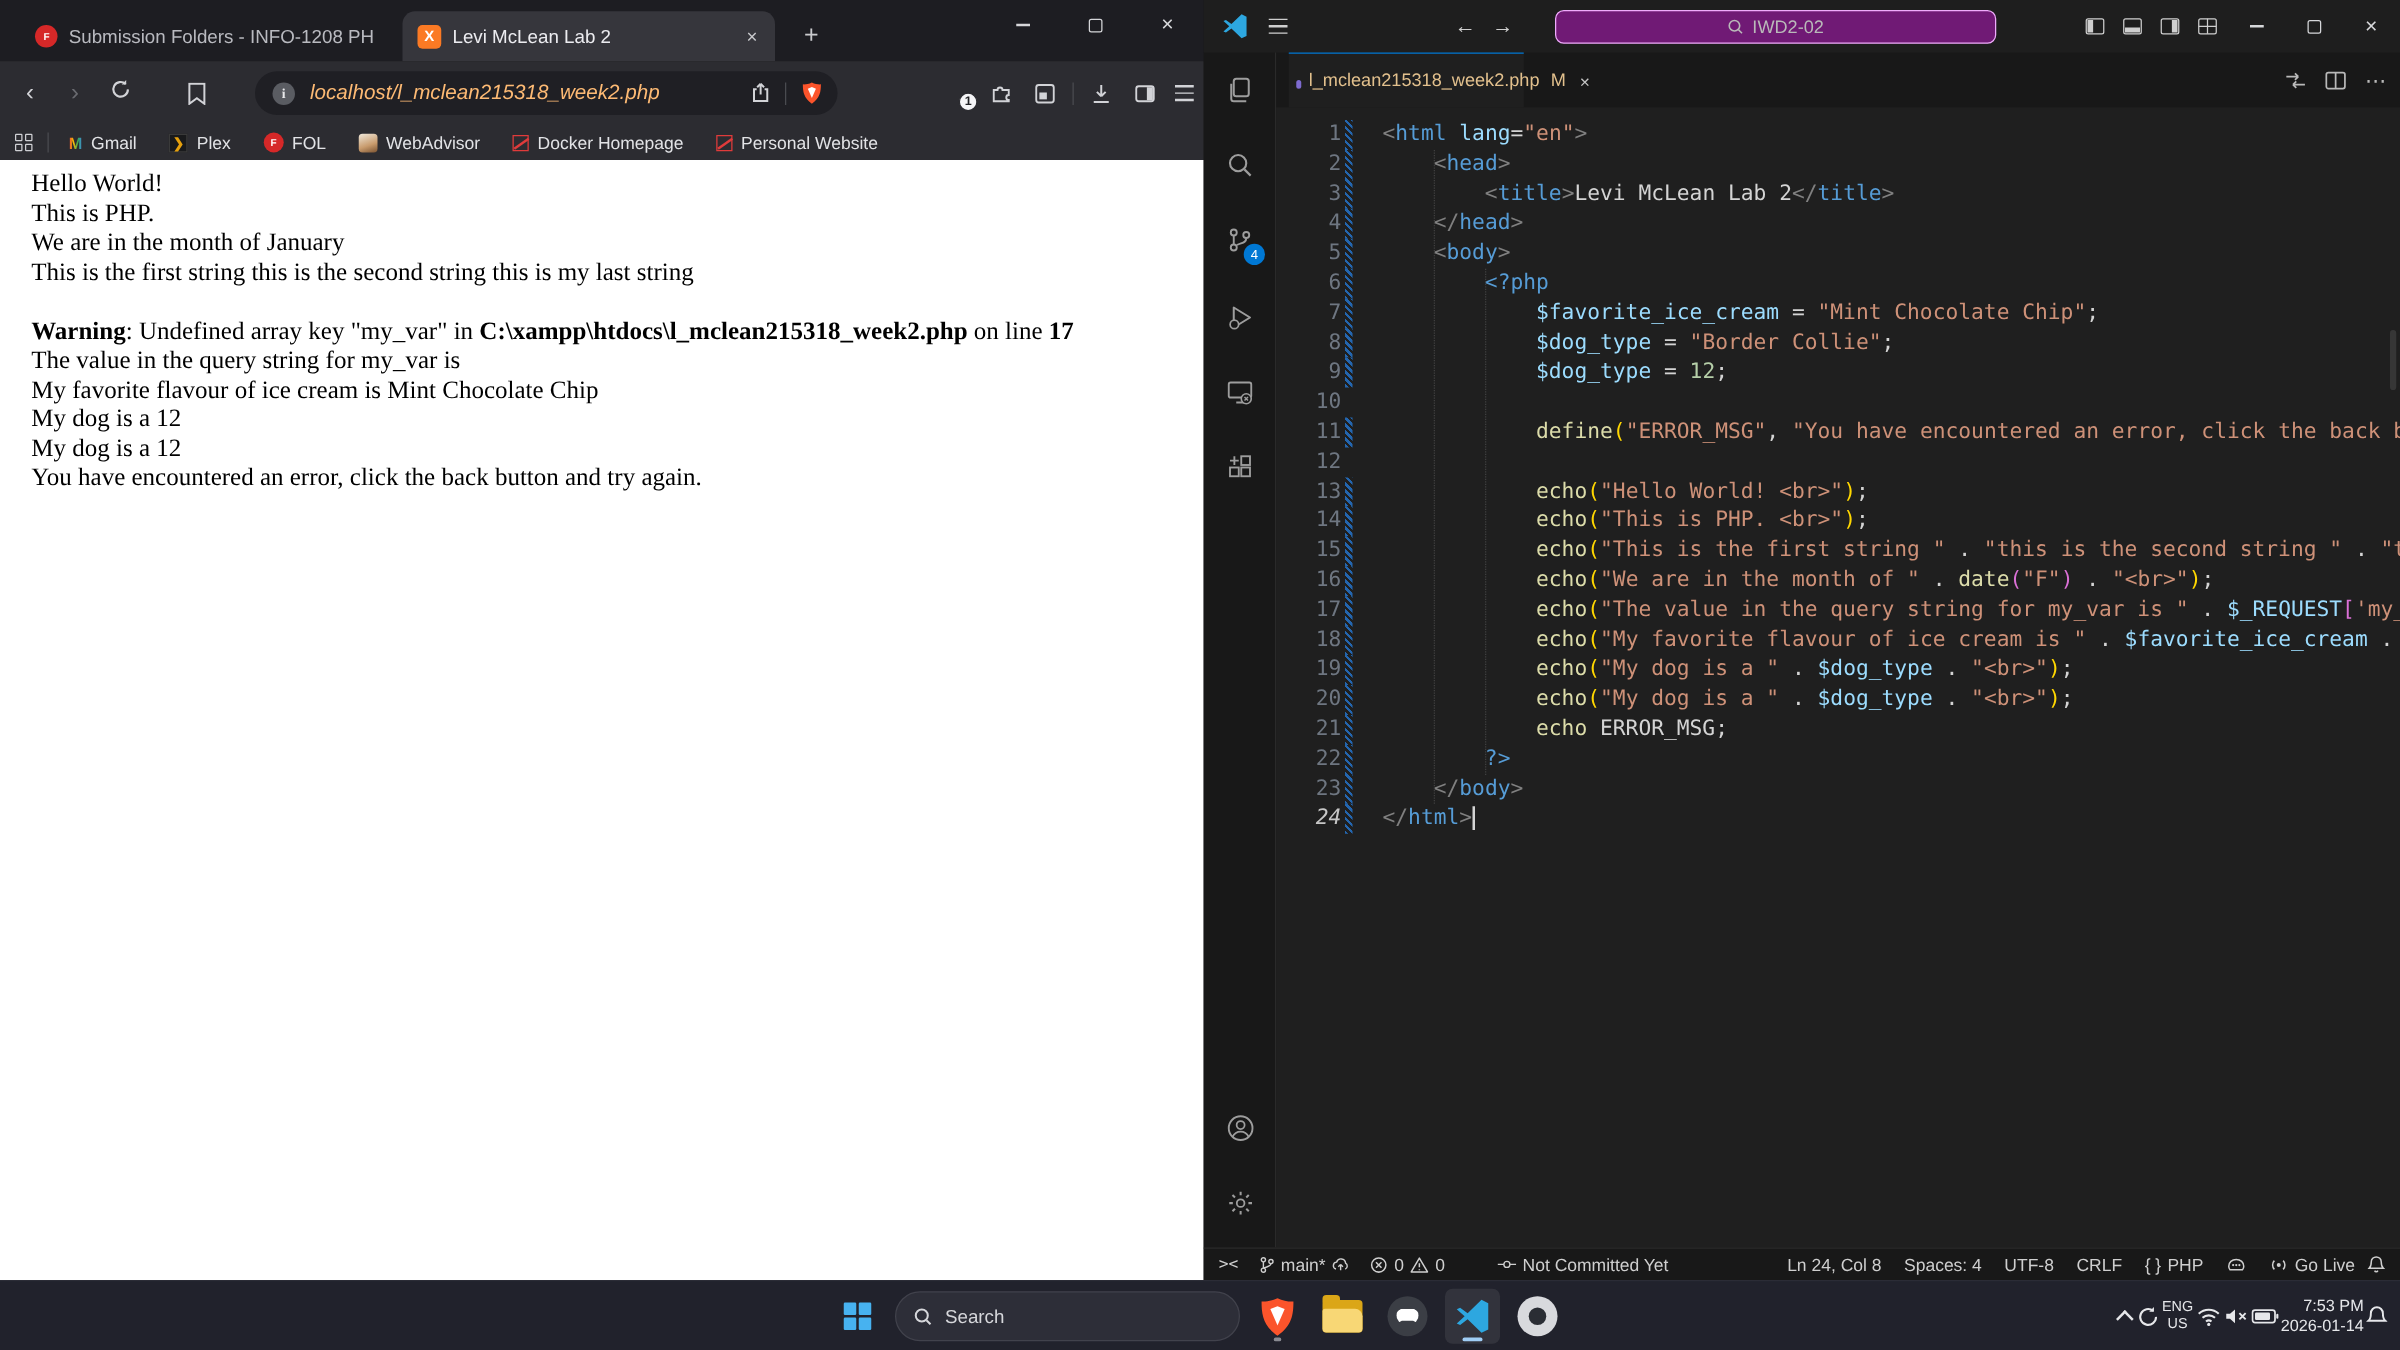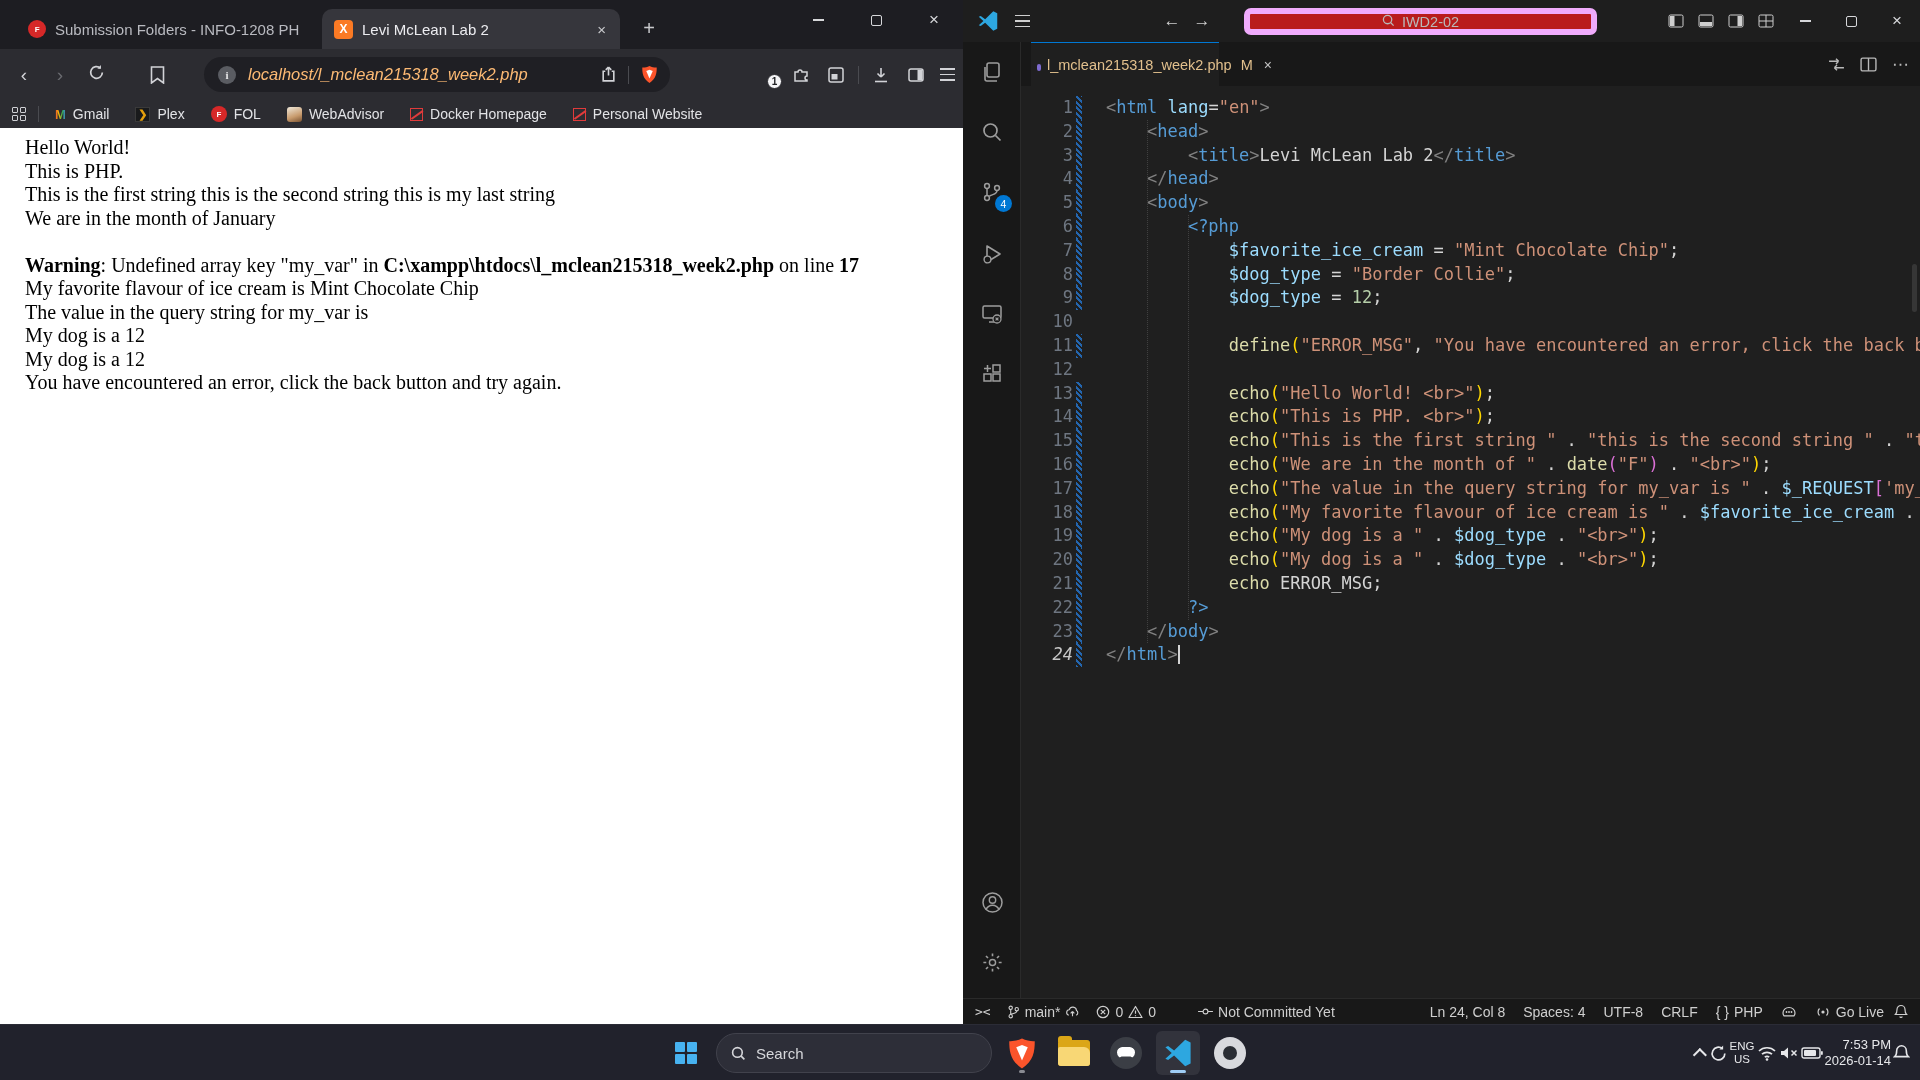--- a/index.html
+++ b/index.html
@@ -54,21 +54,21 @@
   .pline { white-space:nowrap; overflow:hidden;margin-left:15px; }
   .pg-b { font-weight:bold; }
 
   
   .vscode { position:absolute; left:963px; top:0; width:957px; height:1024px; background:#1f1f1f; color:#cccccc; }
   .v-title { position:relative; height:42px; background:#1e1e1e; display:flex; align-items:center; }
   .v-logo { margin-left:14px; width:22px; height:22px; }
   .v-menu { margin-left:16px; display:flex; flex-direction:column; gap:4px; }
   .v-menu i { width:15px; height:1.6px; background:#cfcfcf; }
   .v-arrow { position:absolute; top:0; height:42px; width:28px; display:flex; align-items:center; justify-content:center; font-size:17px; color:#cfcfcf; }
-  .v-search { position:absolute; left:281px; top:8px; width:353px; height:27px; background:#b91c1c; border:6px solid #f0abfc; border-radius:7px; display:flex; justify-content:center; gap:7px; color:#b9b9b9; font-size:14.5px; }
+  .v-search { position:absolute; left:281px; top:8px; width:353px; height:27px; background:#701a75; border:1px solid #f0abfc; border-radius:7px; display:flex; align-items:center; justify-content:center; gap:7px; color:#b9b9b9; font-size:14.5px; }
   .v-layouts { position:absolute; right:146px; top:0; height:42px; display:flex; align-items:center; gap:14px; }
   .v-winctl { position:absolute; right:0; top:0; height:42px; display:flex; }
   .vwbtn { width:46px; height:42px; display:flex; align-items:center; justify-content:center; color:#d6d7da; }
 
   .v-activity { position:absolute; left:0; top:42px; width:58px; height:956px; background:#181818; border-right:1px solid #2a2a2a; }
   .act-ic { position:absolute; left:0; width:58px; height:44px; display:flex; align-items:center; justify-content:center; color:#9d9d9d; }
   .act-badge { position:absolute; right:9px; bottom:2px; min-width:17px; height:17px; border-radius:50%; background:#0078d4; color:#fff; font-size:10.5px; display:flex; align-items:center; justify-content:center; }
 
   .v-tabbar { position:absolute; left:58px; top:42px; right:0; height:44px; background:#181818; }
   .v-tab { position:absolute; left:10px; top:0; width:188px; height:44px; background:#1f1f1f; border-top:1.5px solid #0078d4; display:flex; align-items:center; gap:7px; padding:0 9px; font-size:14.5px; color:#e2c08d; }
@@ -248,26 +248,26 @@
       </span>
       <span class="bm">
         <span class="fav-broken"></span>
         <span>Personal Website</span>
       </span>
     </div>
 
     <div class="b-page">
         <div class="pline"><span class="pg-r">Hello World!</span></div>
         <div class="pline"><span class="pg-r">This is PHP.</span></div>
+        <div class="pline"><span class="pg-r">We are in the month of January</span></div>
         <div class="pline"><span class="pg-r">This is the first string this is the second string this is my last string</span></div>
-        <div class="pline"><span class="pg-r">We are in the month of January</span></div>
         <div class="pline">&nbsp;</div>
         <div class="pline"><span class="pg-b">Warning</span><span class="pg-r">: Undefined array key "my_var" in </span><span class="pg-b">C:\xampp\htdocs\l_mclean215318_week2.php</span><span class="pg-r"> on line </span><span class="pg-b">17</span></div>
+        <div class="pline"><span class="pg-r">The value in the query string for my_var is</span></div>
         <div class="pline"><span class="pg-r">My favorite flavour of ice cream is Mint Chocolate Chip</span></div>
-        <div class="pline"><span class="pg-r">The value in the query string for my_var is</span></div>
         <div class="pline"><span class="pg-r">My dog is a 12</span></div>
         <div class="pline"><span class="pg-r">My dog is a 12</span></div>
         <div class="pline"><span class="pg-r">You have encountered an error, click the back button and try again.</span></div>
       </div>
   </div>
 
   <div class="vscode">
     <div class="v-title">
       <svg class="v-logo" viewBox="0 0 100 100">
           <path d="M74 6 37 42 17 27 8 31 29 50 8 69l9 4 20-15 37 36 18-9V15Z" fill="#2da7e0"></path>

